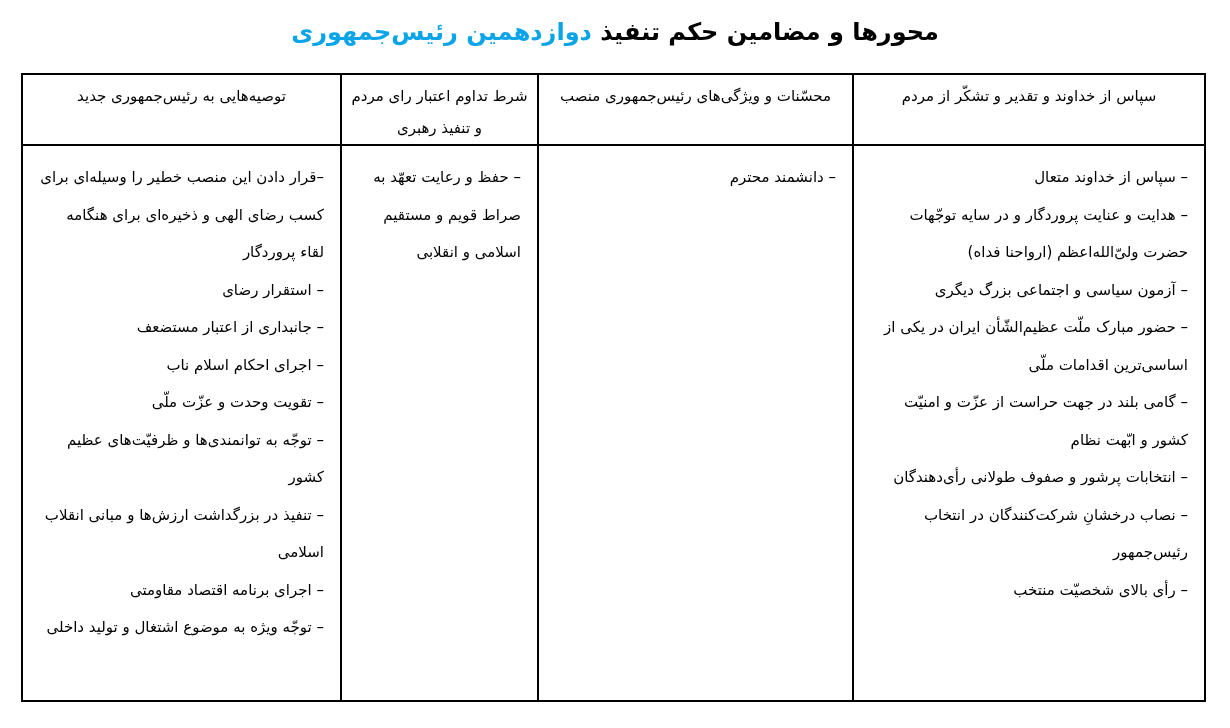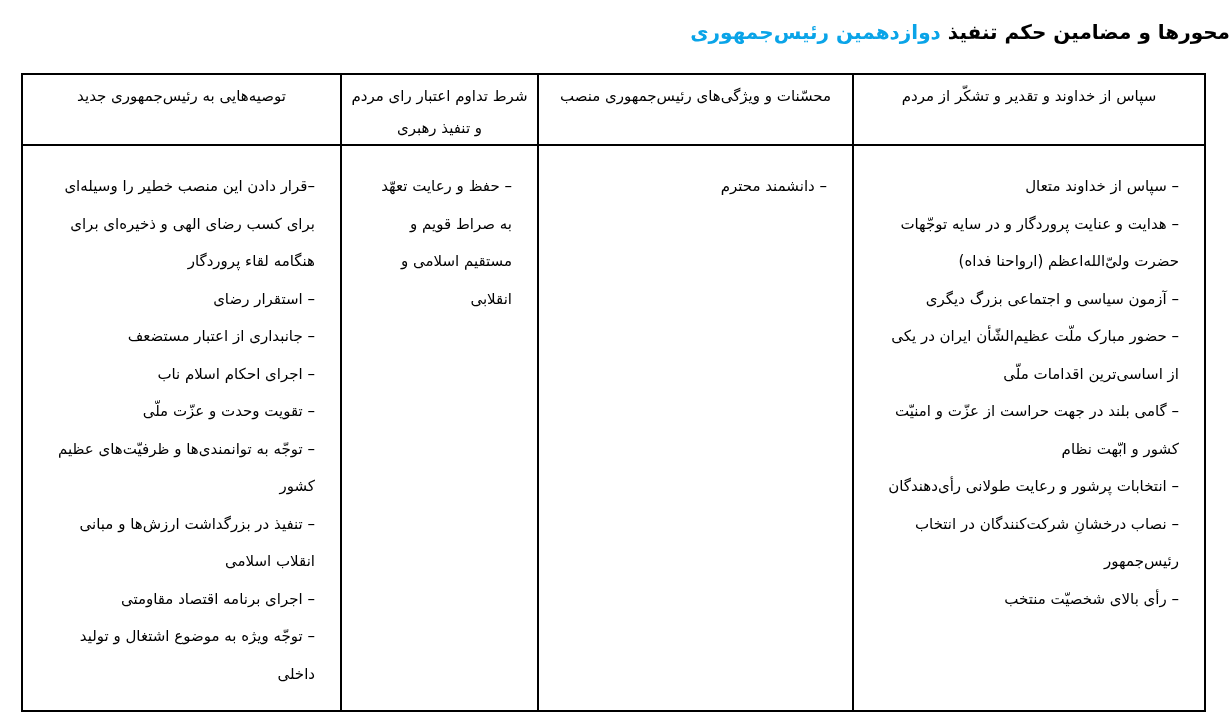--- a/index.html
+++ b/index.html
@@ -13,22 +13,23 @@
       position: relative;
       overflow: hidden;
       font-family: "DejaVu Sans", sans-serif;
       color: #000000;
     }
     .page-title {
       position: absolute;
       top: 14px;
       left: 0;
       width: 1230px;
+      text-align: center;
       direction: rtl;
-      font-size: 20px;
+      font-size: 24px;
       font-weight: bold;
       line-height: 36px;
     }
     .page-title .accent {
       color: #0aa4e8;
     }
     .doc-table {
       position: absolute;
       left: 21px;
       top: 73px;
@@ -60,21 +61,21 @@
     }
     .col-1 { width: 352px; }
     .col-2 { width: 315px; }
     .col-3 { width: 197px; }
     .col-4 { width: 319px; }
     .item {
       display: block;
       white-space: normal;
     }
     .cell-list {
-      margin: 17px;
+      margin: 8px;
       padding: 0;
       list-style: none;
     }
   </style>
 </head>
 <body>
 
 <div class="page-title">
   <span>محورها و مضامین حکم تنفیذ</span>
   <span class="accent">دوازدهمین رئیس‌جمهوری</span>
@@ -97,21 +98,21 @@
   </thead>
   <tbody>
     <tr>
       <td>
         <ul class="cell-list">
           <li class="item">– سپاس از خداوند متعال</li>
           <li class="item">– هدایت و عنایت پروردگار و در سایه توجّهات حضرت ولی‌ّالله‌اعظم (ارواحنا فداه)</li>
           <li class="item">– آزمون سیاسی و اجتماعی بزرگ دیگری</li>
           <li class="item">– حضور مبارک ملّت عظیم‌الشّأن ایران در یکی از اساسی‌ترین اقدامات ملّی</li>
           <li class="item">– گامی بلند در جهت حراست از عزّت و امنیّت کشور و ابّهت نظام</li>
-          <li class="item">– انتخابات پرشور و رعایت طولانی رأی‌دهندگان</li>
+          <li class="item">– انتخابات پرشور و صفوف طولانی رأی‌دهندگان</li>
           <li class="item">– نصاب درخشانِ شرکت‌کنندگان در انتخاب رئیس‌جمهور</li>
           <li class="item">– رأی بالای شخصیّت منتخب</li>
         </ul>
       </td>
       <td>
         <ul class="cell-list">
           <li class="item">– دانشمند محترم</li>
         </ul>
       </td>
       <td>

